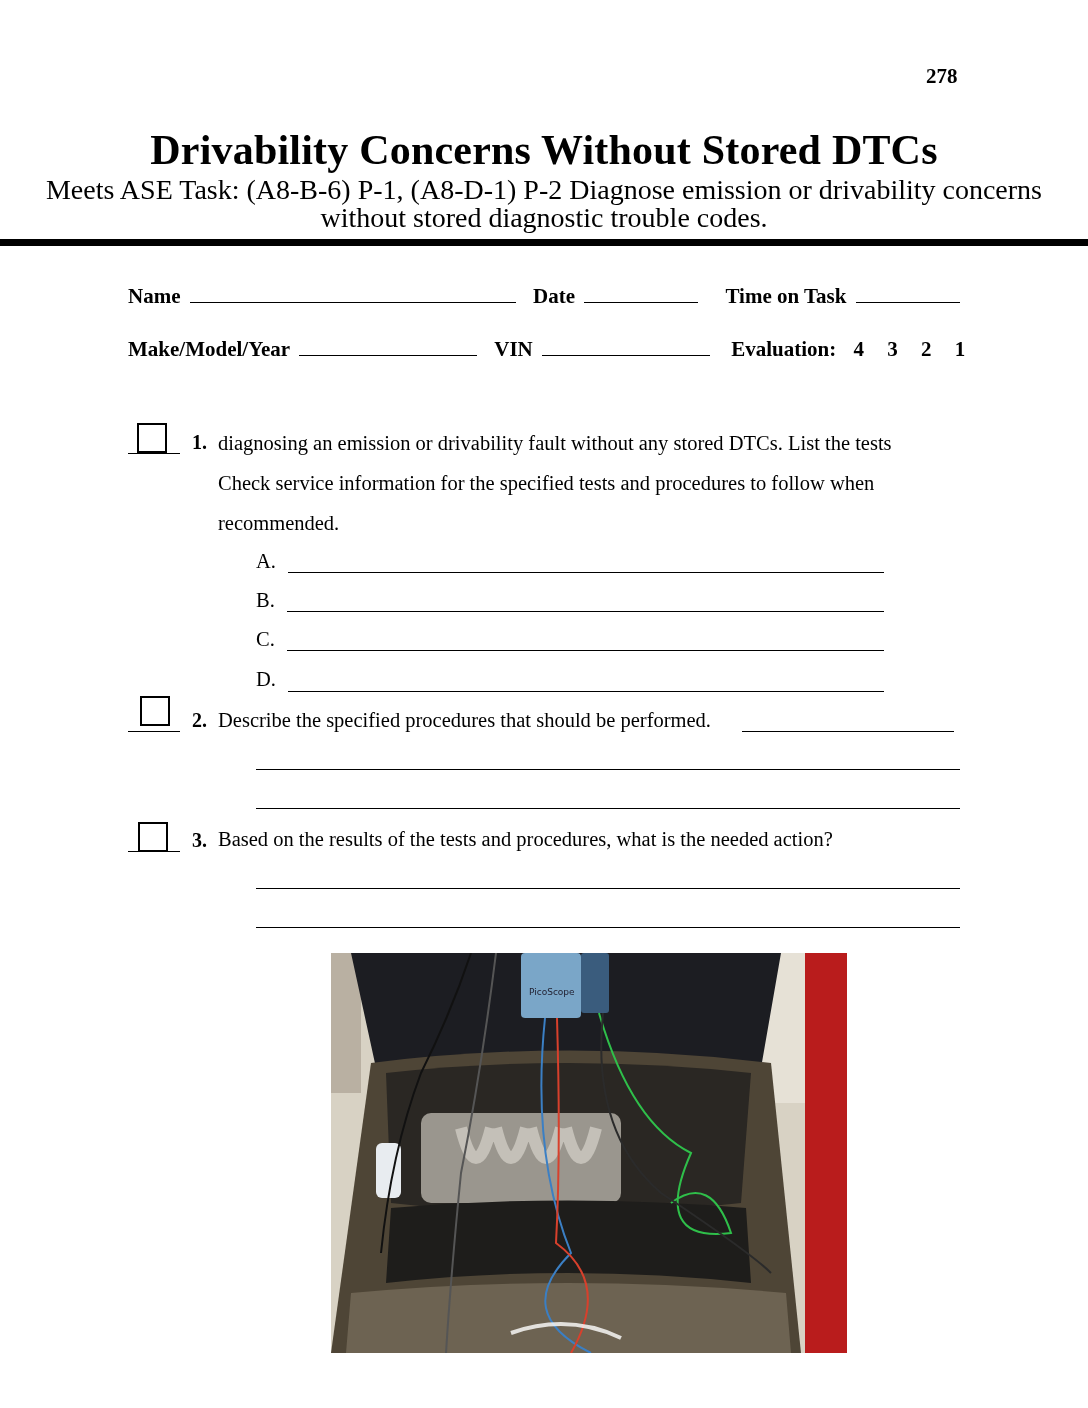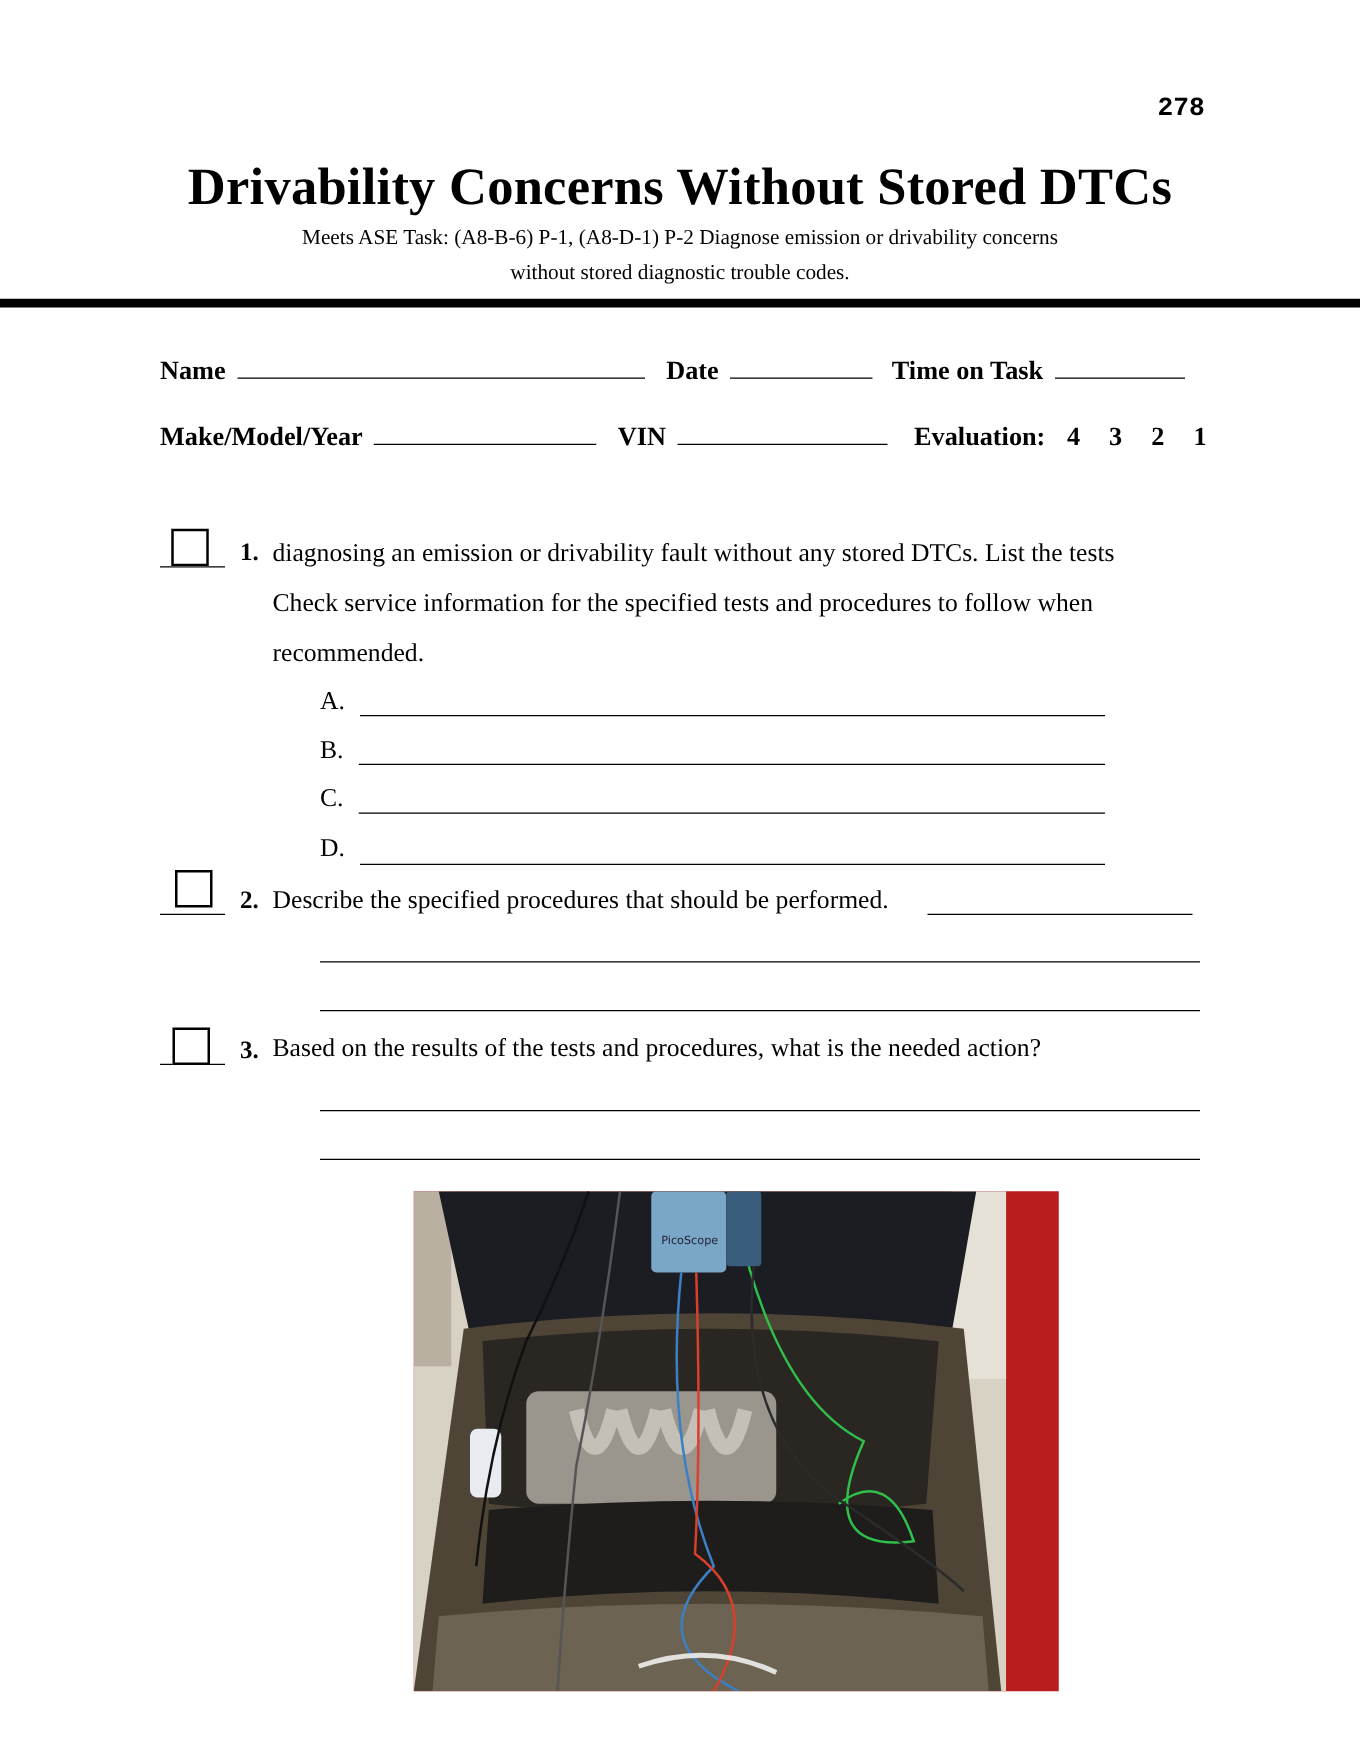--- a/index.html
+++ b/index.html
@@ -1,21 +1,21 @@
 <!DOCTYPE html>
 <html><head>
   <meta charset="utf-8">
   <style>
     html, body { margin: 0; padding: 0; background: #ffffff; }
     body { width: 1088px; height: 1408px; position: relative; overflow: hidden;
       font-family: "Liberation Serif", "DejaVu Serif", serif; color: #000; }
     .abs { position: absolute; }
-    .page-num { left: 926px; top: 76px; font-weight: bold; font-size: 21px; font-family: Liberation Mono, monospace; }
+    .page-num { left: 926px; top: 64px; font-weight: bold; font-size: 21px; }
     .title { left: 0; width: 1088px; top: 126px; text-align: center; font-weight: bold; font-size: 42px; letter-spacing: 0.2px; }
-    .subtitle { left: 0; width: 1088px; top: 176px; text-align: center; font-size: 17px; line-height: 28px; }
+    .subtitle { left: 0; width: 1088px; top: 176px; text-align: center; font-size: 28px; line-height: 28px; }
     .rule { left: 0; top: 239px; width: 1088px; height: 7px; background: #000; }
     .field-row { font-weight: bold; font-size: 21px; white-space: nowrap; }
     .blank { display: inline-block; border-bottom: 1.5px solid #000; height: 18px; vertical-align: baseline; margin: 0 4px; }
     .eval-num { display: inline-block; margin-left: 18px; }
     .cbx { width: 30px; height: 30px; border: 2px solid #000; box-sizing: border-box; background: #fff; }
     .cbx-line { height: 0; border-bottom: 1.5px solid #000; }
     .qnum { font-weight: bold; font-size: 20px; }
     .qtext { font-size: 20.5px; line-height: 40px; }
     .sub-label { font-size: 20.5px; }
     .line { height: 0; border-bottom: 1.3px solid #000; }
@@ -31,21 +31,21 @@
   <div>Meets ASE Task:  (A8-B-6) P-1, (A8-D-1) P-2  Diagnose emission or drivability concerns</div>
   <div>without stored diagnostic trouble codes.</div>
 </div>
 <div class="abs rule"></div>
 
 <div class="abs field-row" style="left:128px; top:284px;">
   <span>Name</span>
   <span class="blank" style="width:326px;"></span>
   <span style="margin-left:8px;text-align:center;">Date</span>
   <span class="blank" style="width:114px;"></span>
-  <span style="margin-left:6px;">Time on Task</span>
+  <span style="margin-left:18px;">Time on Task</span>
   <span class="blank" style="width:104px;"></span>
 </div>
 
 <div class="abs field-row" style="left:128px; top:337px;">
   <span>Make/Model/Year</span>
   <span class="blank" style="width:178px;"></span>
   <span style="margin-left:8px;">VIN</span>
   <span class="blank" style="width:168px;"></span>
   <span style="margin-left:12px;text-align:right;">Evaluation:</span>
   <span class="eval-num" style="margin-left:12px;">4</span>

